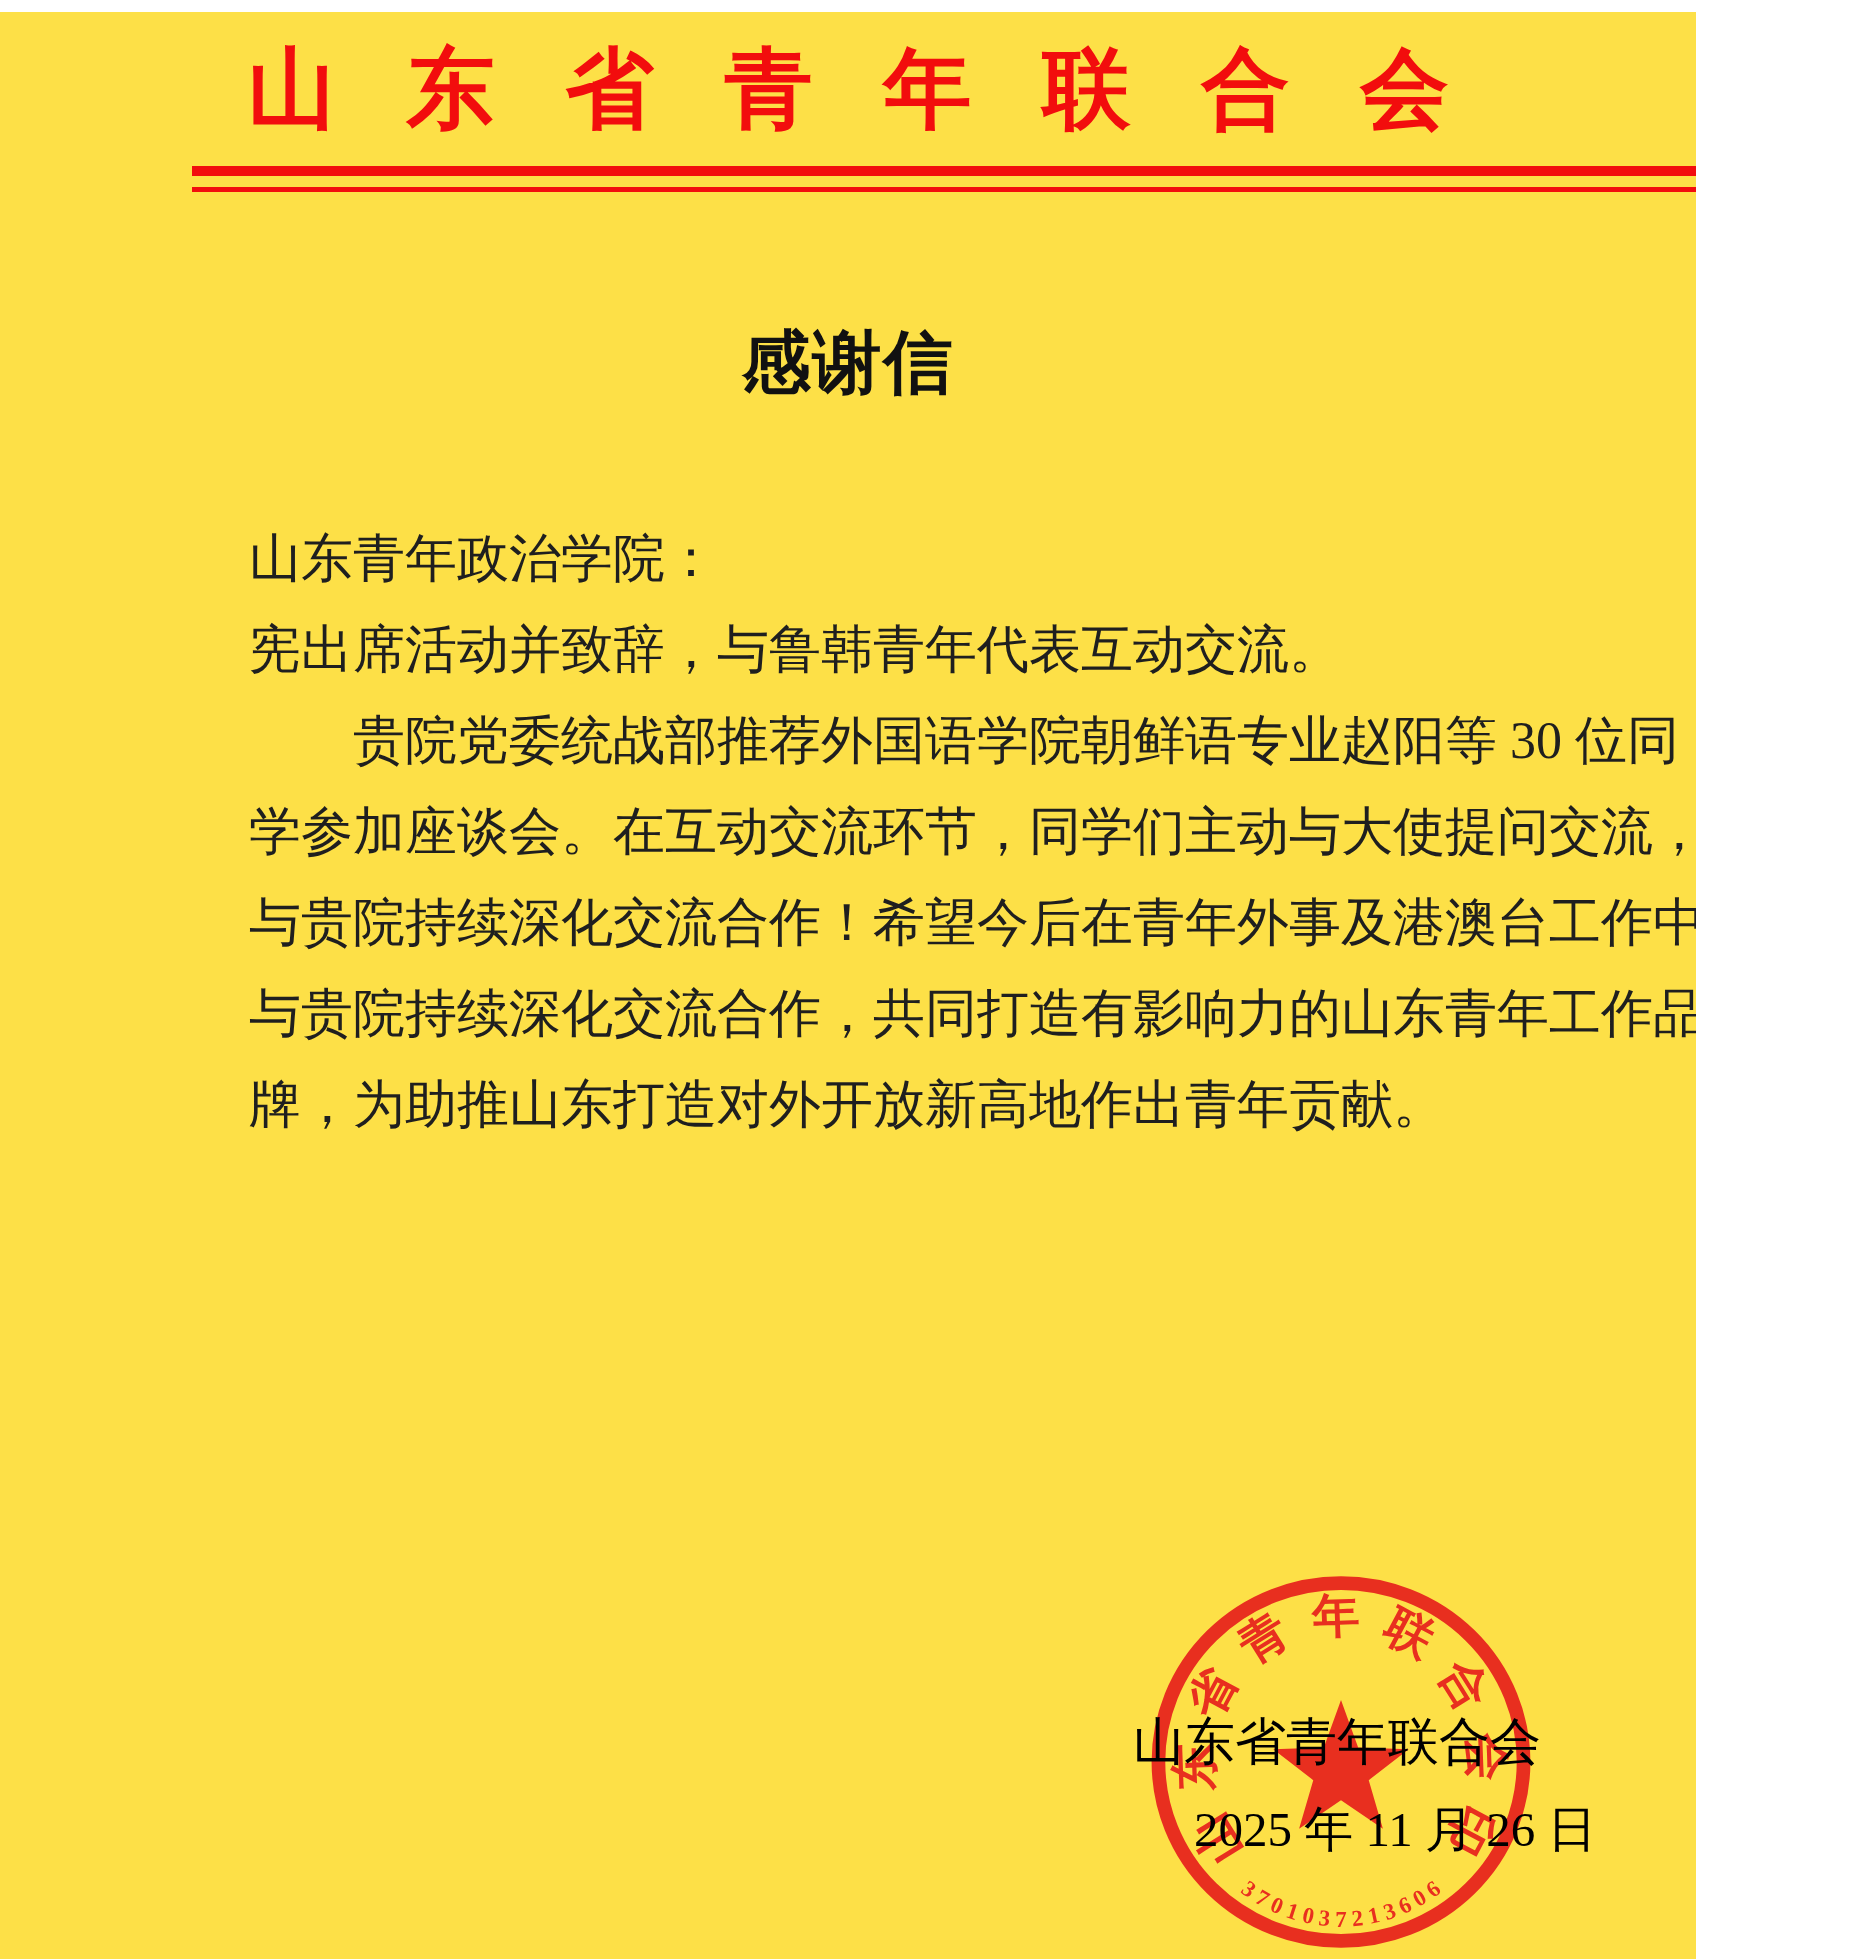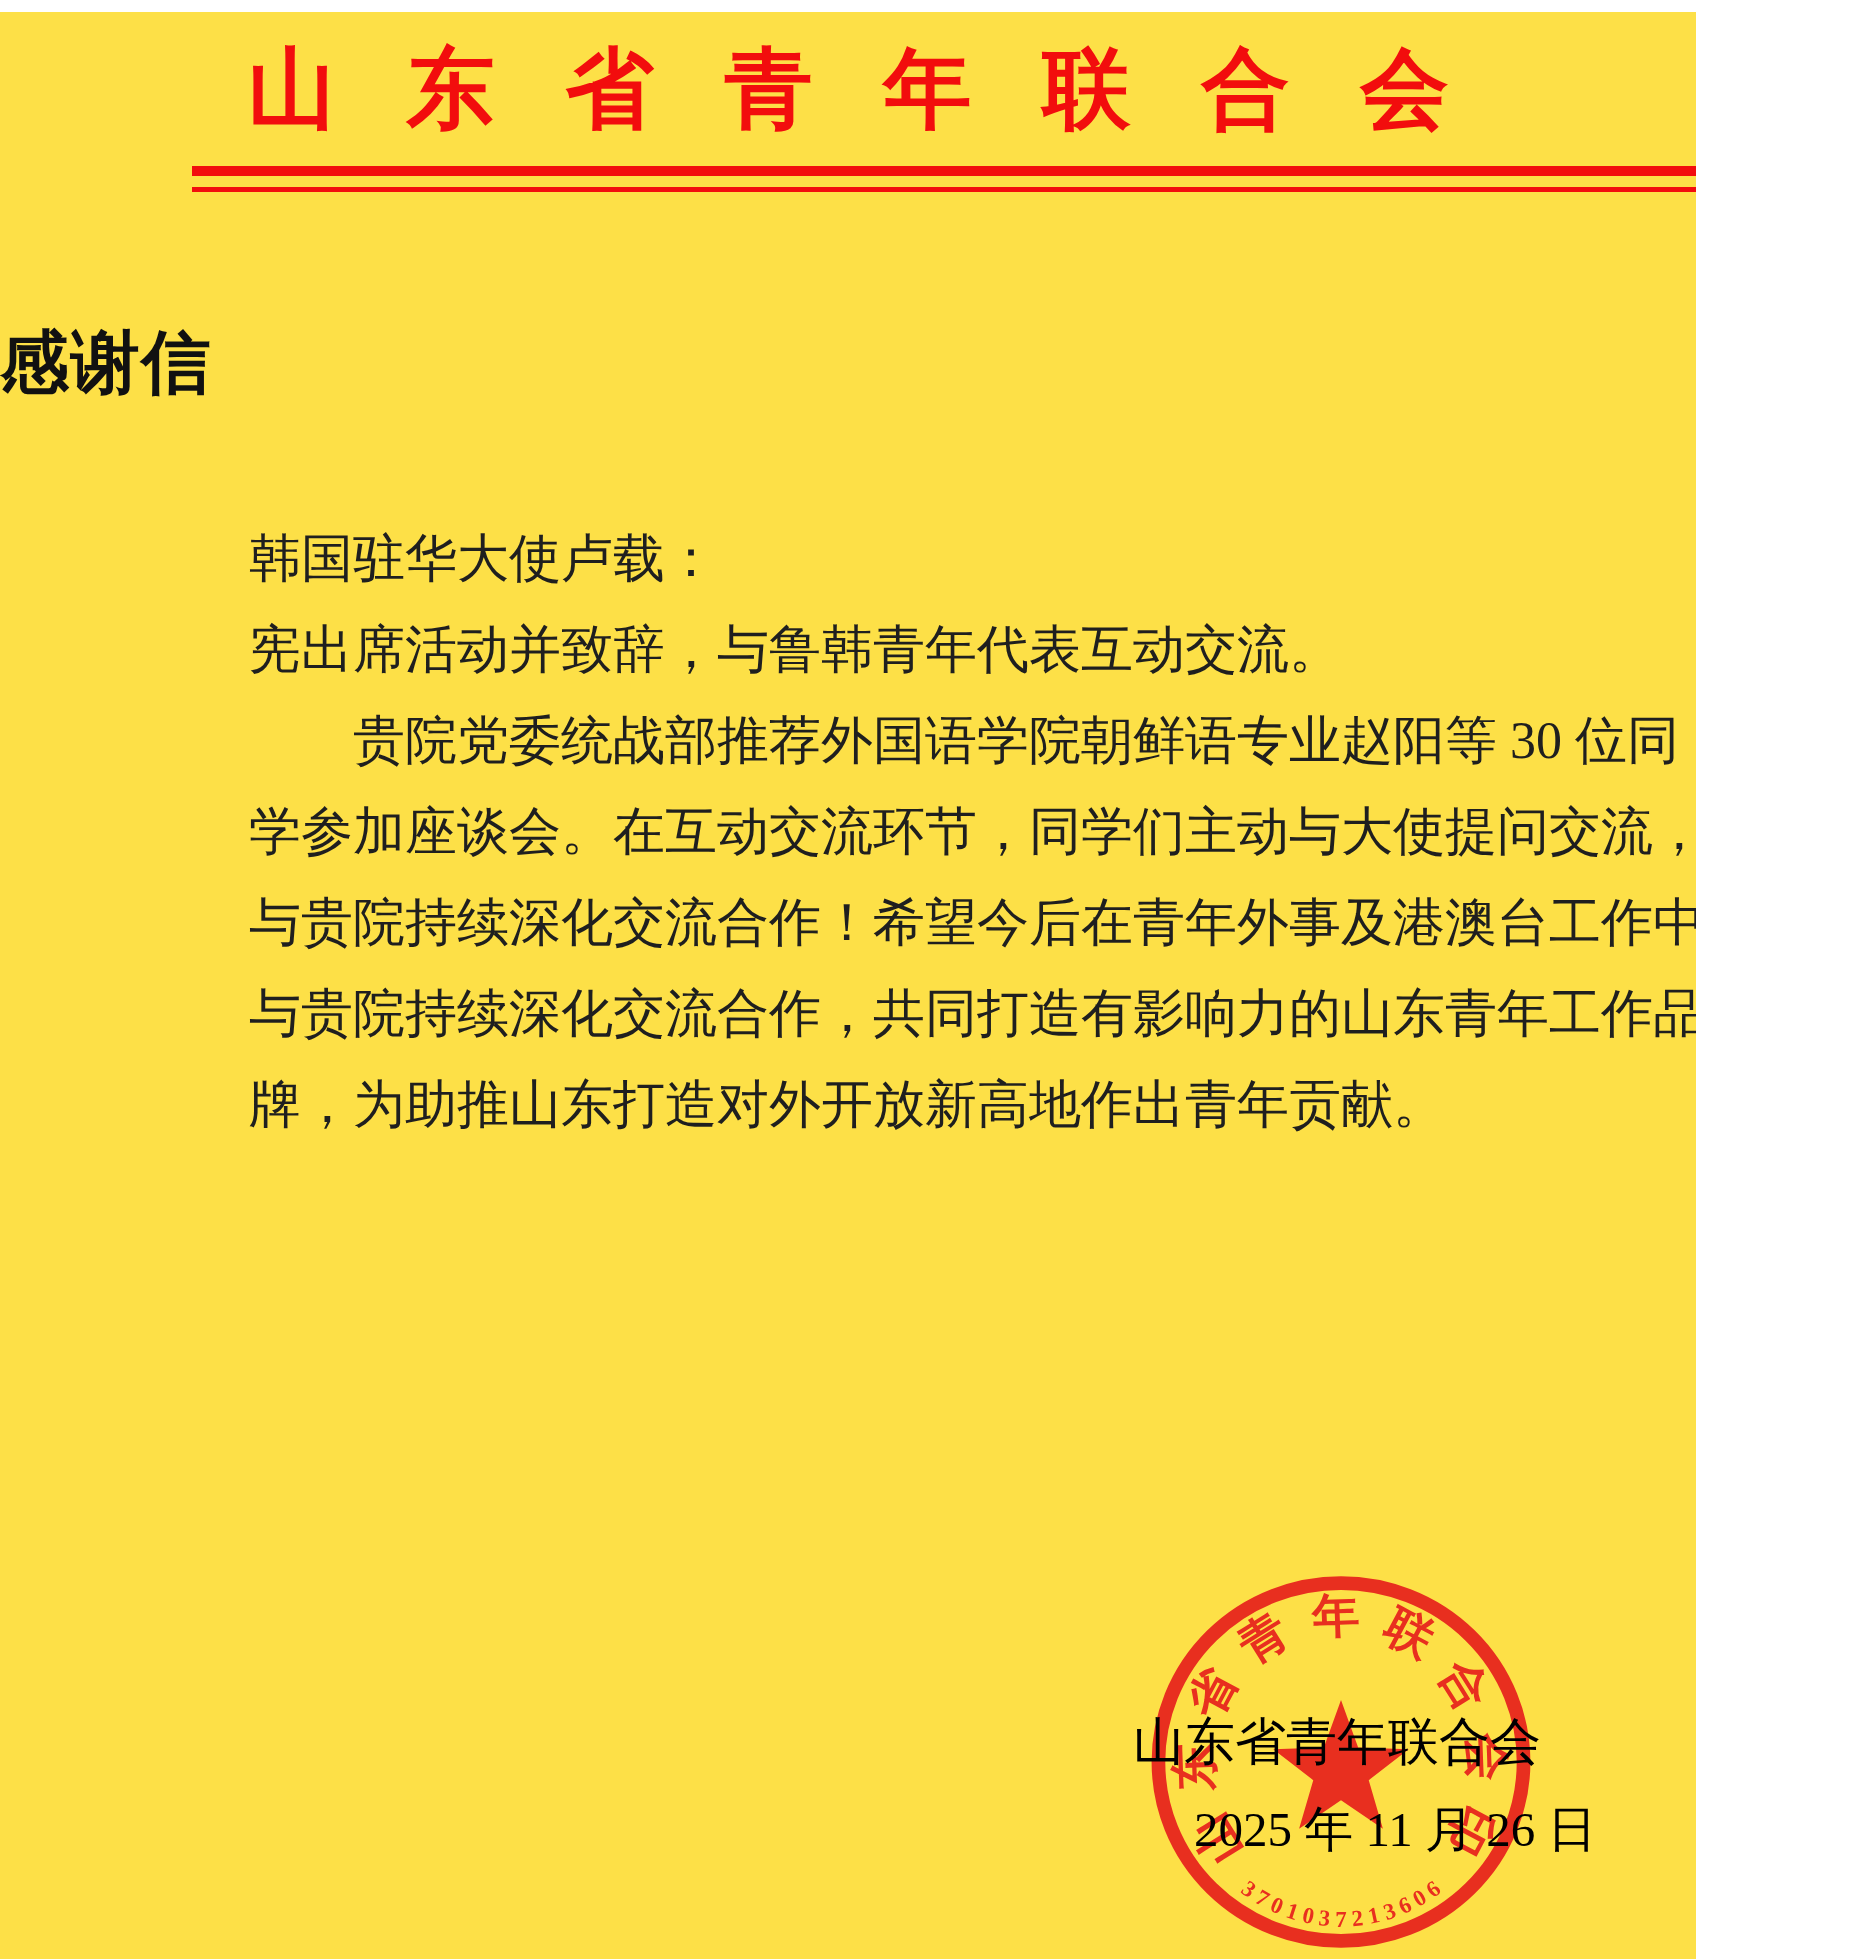--- a/index.html
+++ b/index.html
@@ -27,20 +27,21 @@
   }
   .rule-thick{
     position:absolute;top:154px;left:192px;width:1535px;height:10px;
   }
   .rule-thin{
     position:absolute;top:175px;left:192px;width:1535px;height:4.6px;
   }
   
   .doc-title{
     position:absolute;top:305px;left:0;width:100%;
+    text-align:center;
     font-size:69px;font-weight:bold;color:#111111;
     letter-spacing:1.8px;
   }
   
   .body-text{
     position:absolute;left:249px;top:501px;width:1425px;
     font-size:52px;color:#1f1f1f;line-height:91px;
   }
   .body-text .line{white-space:nowrap;}
   .body-text .line.indent{text-indent:104px;}
@@ -81,21 +82,21 @@
   <div class="letterhead">
     <span class="org" style="color: rgb(242, 13, 13);">山东省青年联合会</span>
   </div>
 
   <div class="rule-thick" style="background: rgb(242, 13, 13);"></div>
   <div class="rule-thin" style="background: rgb(242, 13, 13);"></div>
 
   <div class="doc-title">感谢信</div>
 
   <div class="body-text" id="body-lines">
-      <div class="line">韩国驻华大使卢载：</div>
+      <div class="line">山东青年政治学院：</div>
       <div class="line">宪出席活动并致辞，与鲁韩青年代表互动交流。</div>
       <div class="line indent">贵院党委统战部推荐外国语学院朝鲜语专业赵阳等 30 位同</div>
       <div class="line">学参加座谈会。在互动交流环节，同学们主动与大使提问交流，</div>
       <div class="line">与贵院持续深化交流合作！希望今后在青年外事及港澳台工作中</div>
       <div class="line">与贵院持续深化交流合作，共同打造有影响力的山东青年工作品</div>
       <div class="line">牌，为助推山东打造对外开放新高地作出青年贡献。</div>
     </div>
 
   <svg class="seal" id="seal-svg" viewBox="0 0 436 420">
     <ellipse cx="218" cy="210" rx="200" ry="196" fill="none" stroke-width="15" stroke="#e8281e"></ellipse>

